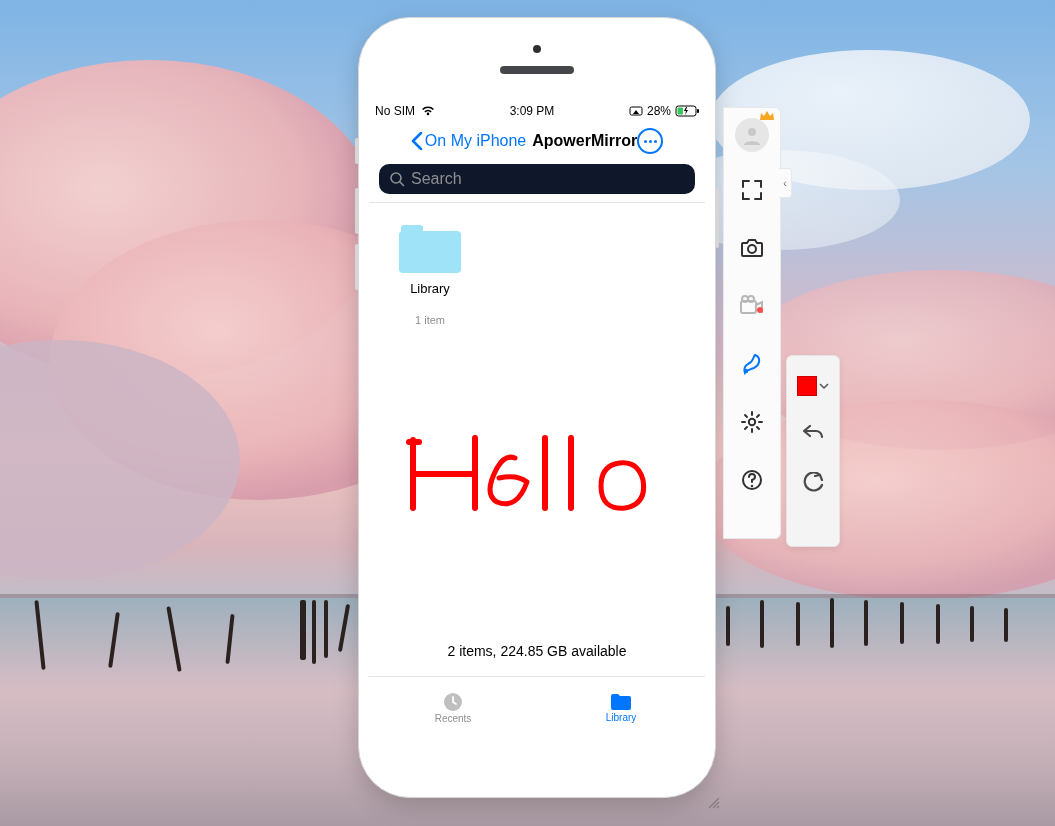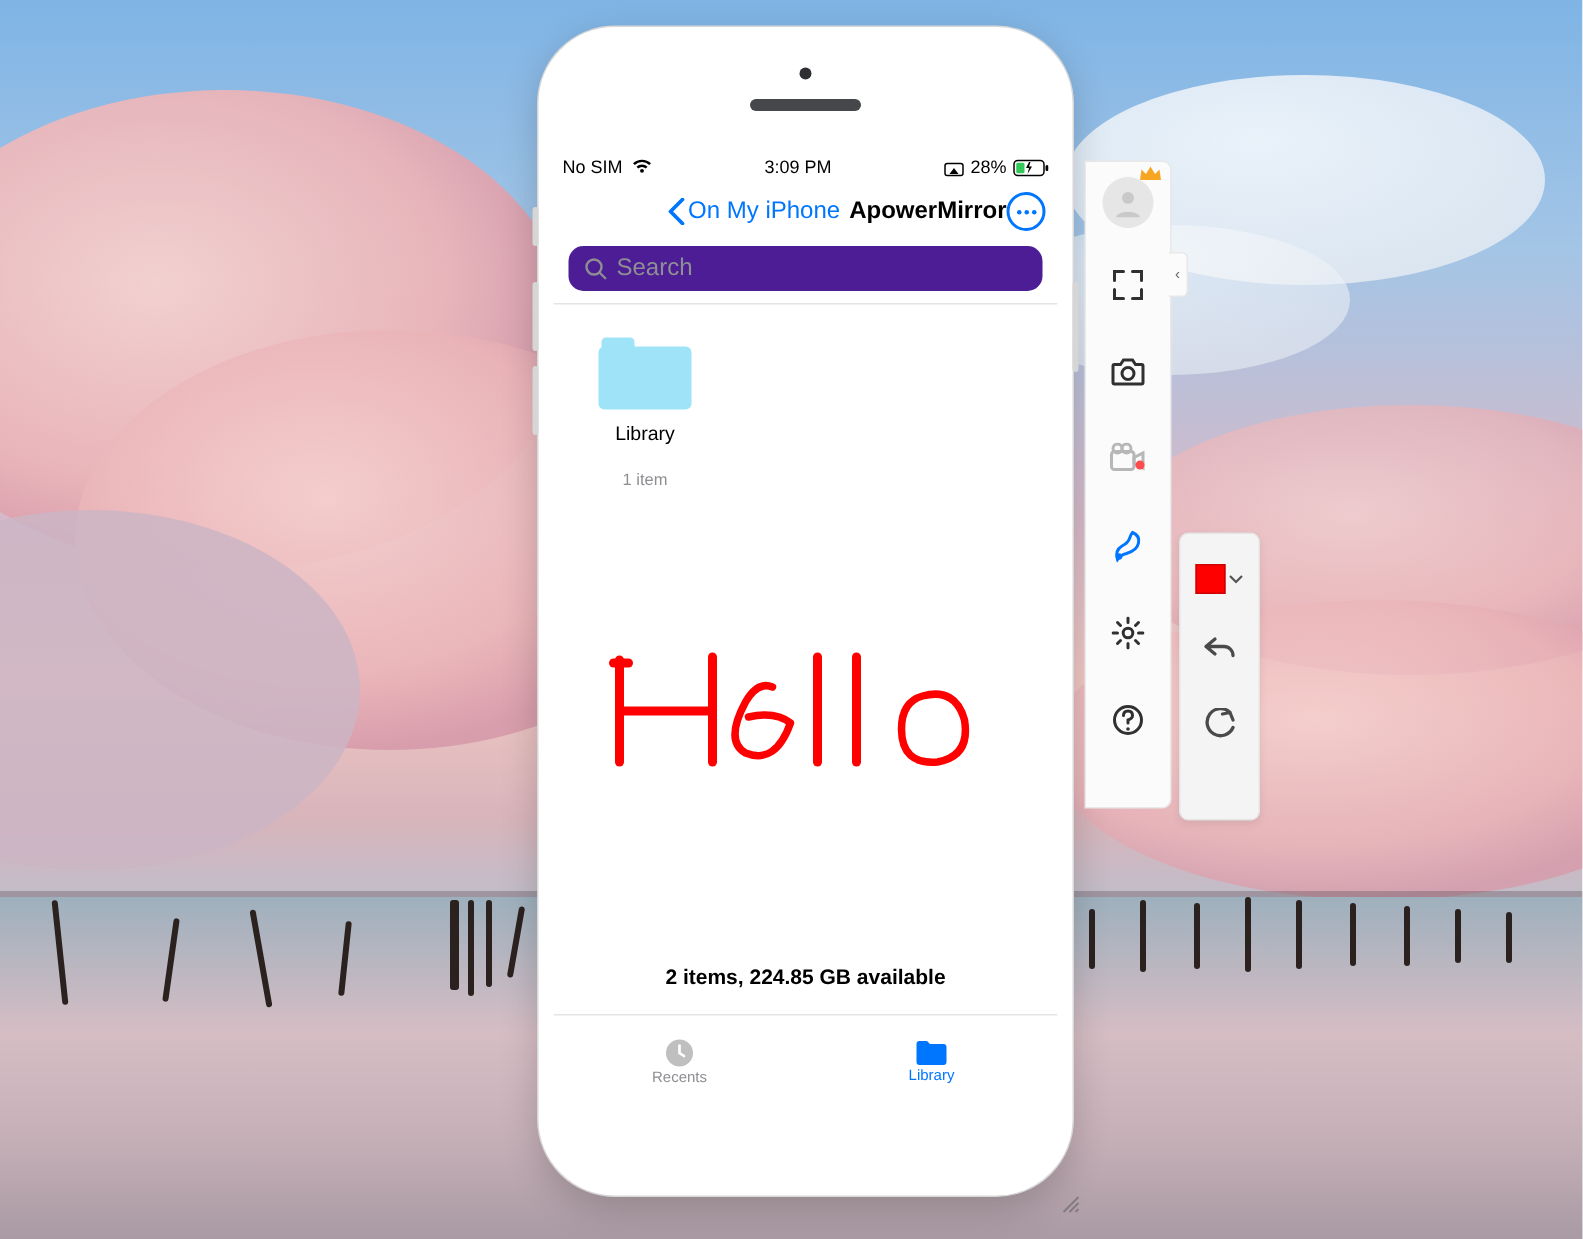--- a/index.html
+++ b/index.html
@@ -12,38 +12,38 @@
   .horizon{position:absolute;left:0;right:0;top:594px;height:4px;background:#6a5963;opacity:.4}
   .stick{position:absolute;width:4px;background:#2b2220;border-radius:2px}
   
   .phone{position:absolute;left:358px;top:17px;width:356px;height:779px;background:#fff;border-radius:52px;border:1px solid #d7d7d7;box-shadow:0 8px 24px rgba(0,0,0,.18)}
   .side-btn{position:absolute;background:#d6d6d6;border-radius:4px}
   .speaker{position:absolute;left:50%;top:48px;width:74px;height:8px;margin-left:-37px;background:#46474b;border-radius:5px}
   .cam{position:absolute;left:50%;top:27px;width:8px;height:8px;margin-left:-4px;background:#2e2f33;border-radius:50%}
   .screen{position:absolute;left:10px;right:10px;top:82px;bottom:60px;background:#fff;overflow:hidden}
   .status-bar{display:flex;justify-content:space-between;align-items:center;font-size:12px;padding:4px 6px;color:#000}
   .status-left{display:flex;align-items:center;gap:6px}
-  .status-right{display:flex;align-items:flex-end;gap:4px}
+  .status-right{display:flex;align-items:center;gap:4px}
   .wifi-icon svg,.batt-icon svg,.mirror-icon svg{display:block}
-  .nav-bar{display:flex;align-items:center;justify-content:flex-end;padding:6px 8px}
+  .nav-bar{display:flex;align-items:center;justify-content:center;padding:6px 8px}
   .nav-left{display:flex;align-items:center;gap:2px;color:#0076ff;font-size:16px}
   .nav-title{font-weight:600;color:#000;font-size:16px;margin-left:4px}
   .nav-action{width:22px;height:22px;border:2px solid #0076ff;border-radius:50%;display:flex;align-items:center;justify-content:center;color:#0076ff}
   .nav-action span{width:3px;height:3px;background:#0076ff;border-radius:50%;margin:0 1px}
-  .search-row{margin:4px 10px 8px;background:#4c1d95;border-radius:10px;display:flex;align-items:center;padding:6px 10px;color:#8e8e93}
+  .search-row{margin:4px 10px 8px;background:#0f172a;border-radius:10px;display:flex;align-items:center;padding:6px 10px;color:#8e8e93}
   .divider{height:1px;background:#e4e4e7;margin:0}
   .folders{display:flex;gap:38px;padding:22px 24px}
   .folder{width:74px;text-align:center}
   .folder-icon{width:62px;height:48px;margin:0 auto 8px;position:relative}
   .folder-tab{position:absolute;left:2px;top:0;width:22px;height:10px;background:#9ee3f7;border-radius:3px 3px 0 0}
   .folder-body{position:absolute;left:0;top:6px;right:0;bottom:0;background:#9ee3f7;border-radius:4px}
   .folder-name{font-size:13px;color:#000}
   .folder-sub{font-size:11px;color:#8e8e93;margin-top:18px}
   .annotation{position:absolute;left:36px;top:330px;pointer-events:none}
-  .footer-text{position:absolute;left:0;right:0;bottom:78px;text-align:center;font-size:14px;font-weight:700;color:#000}
+  .footer-text{position:absolute;left:0;right:0;bottom:78px;text-align:center;font-size:14px;font-weight:400;color:#000}
   .tab-bar{position:absolute;left:0;right:0;bottom:0;height:60px;display:flex;border-top:1px solid #e4e4e7}
   .tab{flex:1;display:flex;flex-direction:column;align-items:center;justify-content:center;font-size:10px}
   .tab.muted{color:#8e8e93}
   .tab.active{color:#0076ff}
   
   .ctrl-bar{position:absolute;left:723px;top:107px;width:56px;height:420px;background:#fbfbfb;border:1px solid #e8e8e8;border-radius:0 6px 6px 0;display:flex;flex-direction:column;align-items:center;padding-top:10px;gap:18px}
   .ctrl-btn{width:40px;height:40px;display:flex;align-items:center;justify-content:center;color:#303030;border-radius:6px}
   .ctrl-btn.blue{color:#0076ff}
   .ctrl-btn.muted{color:#b7b7b7}
   .avatar{width:34px;height:34px;border-radius:50%;background:#e6e6e6;display:flex;align-items:center;justify-content:center;position:relative}

